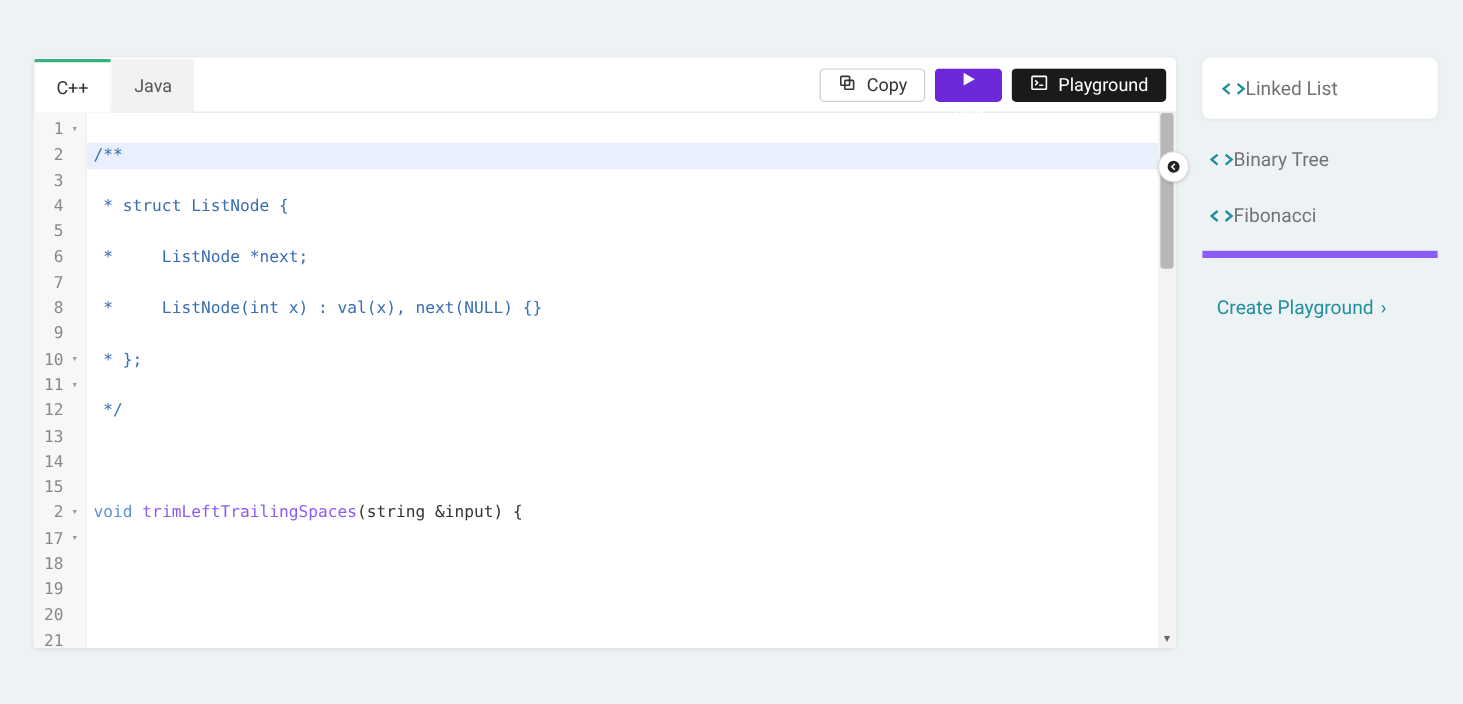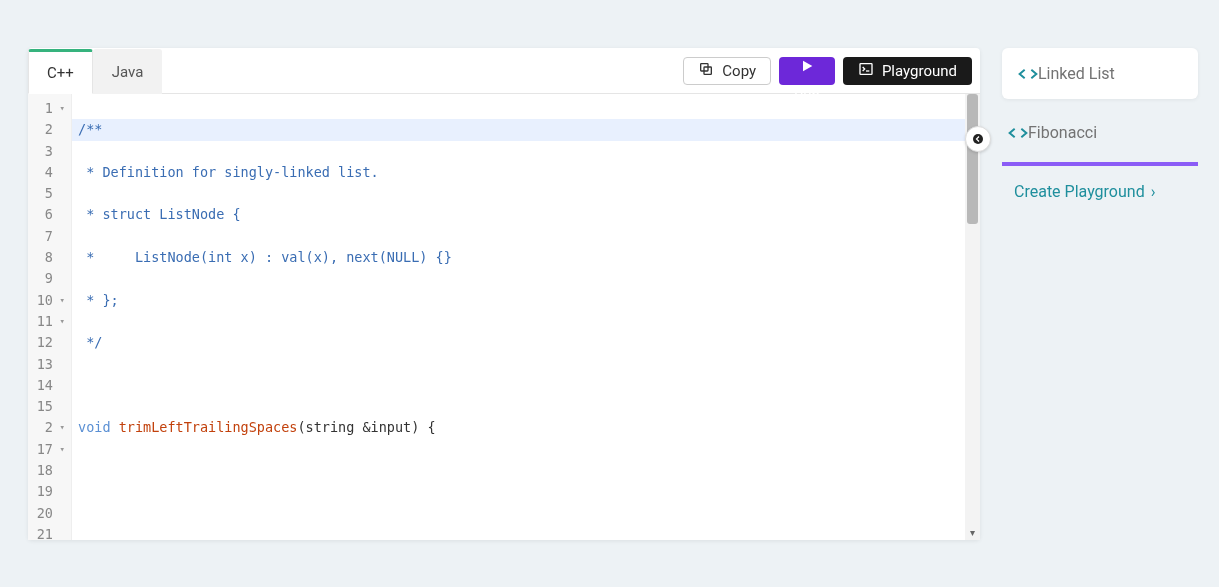--- a/index.html
+++ b/index.html
@@ -113,21 +113,21 @@
     font-size: 13.5px;
     line-height: 21.3px;
     color: #333;
     white-space: pre;
     overflow: hidden;
   }
   .code .line { height: 21.3px; }
   .code .line.hl { background: #e8f0fe; margin-left:-6px; padding-left:6px; margin-right:-6px; padding-right:6px;}
   .tok-comment { color: #3a6db3; }
   .tok-type { color: #5b90d4; text-align: right; }
-  .tok-func { color: #c2410c; margin-top: 16px; }
+  .tok-func { color: #8b5cf6; margin-top: 16px; }
   .scrollbar {
     width: 15px;
     position: absolute;
     right: 0;
     top: 0;
     bottom: 0;
     background: #f3f3f3;
   }
   .scroll-thumb {
     position: absolute;
@@ -184,28 +184,28 @@
     font-size: 16px;
     cursor: pointer;
   }
   .side-item .tag-icon {
     width: 20px;
     display: inline-flex;
     justify-content: center;
     color: #1f8f9d;
   }
   .side-link-row {
-    padding: 16px 12px 10px 12px;
+    padding: 32px 12px 10px 12px;
     display: flex;
     align-items: center;
     gap: 6px;
     color: #1f8f9d;
     font-size: 16px;
     cursor: pointer;
-    border-top: 4px solid #8b5cf6;
+    border-top: 6px solid #8b5cf6;
     margin-top: 6px;
   }
   .side-link-row .chev { font-size: 16px; }
   .plain-list .side-item { padding: 14px 6px; }
 </style>
 </head>
 <body>
 
 <div class="main-area">
   <div class="toolbar">
@@ -325,22 +325,22 @@
           <span>20</span>
           <span class="fold"></span>
         </div>
       <div class="ln">
           <span>21</span>
           <span class="fold"></span>
         </div>
     </div>
     <div class="code">
 <div class="line hl"><span class="tok-comment">/**</span></div>
-<div class="line"><span class="tok-comment"> * Definition for singly-linked list.</span></div>
 <div class="line"><span class="tok-comment"> * struct ListNode {</span></div>
+<div class="line"><span class="tok-comment"> *     ListNode *next;</span></div>
 <div class="line"><span class="tok-comment"> *     ListNode(int x) : val(x), next(NULL) {}</span></div>
 <div class="line"><span class="tok-comment"> * };</span></div>
 <div class="line"><span class="tok-comment"> */</span></div>
 <div class="line"></div>
 <div class="line"><span class="tok-type">void </span><span class="tok-func">trimLeftTrailingSpaces</span><span>(string &amp;input) {</span></div>
 
 
 
 
 
@@ -377,20 +377,28 @@
       <span>Linked List</span>
     </div>
   </div>
   <div class="plain-list">
     <div class="side-item">
       <span class="tag-icon">
         <svg width="20" height="14" viewBox="0 0 24 14" fill="none" stroke="#1f8f9d" stroke-width="2.4">
             <path d="M8 2L2 7l6 5M16 2l6 5-6 5"></path>
           </svg>
       </span>
+      <span>Binary Tree</span>
+    </div>
+    <div class="side-item">
+      <span class="tag-icon">
+        <svg width="20" height="14" viewBox="0 0 24 14" fill="none" stroke="#1f8f9d" stroke-width="2.4">
+            <path d="M8 2L2 7l6 5M16 2l6 5-6 5"></path>
+          </svg>
+      </span>
       <span>Fibonacci</span>
     </div>
     <div class="side-link-row">
       <span>Create Playground</span>
       <span class="chev">›</span>
     </div>
   </div>
 </div>
 
 </body></html>

